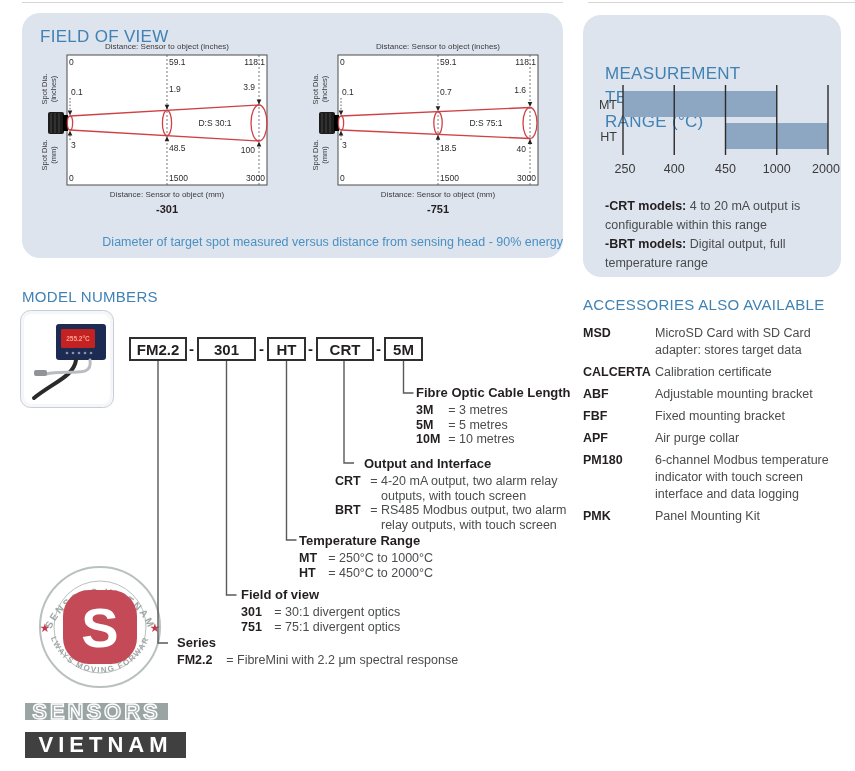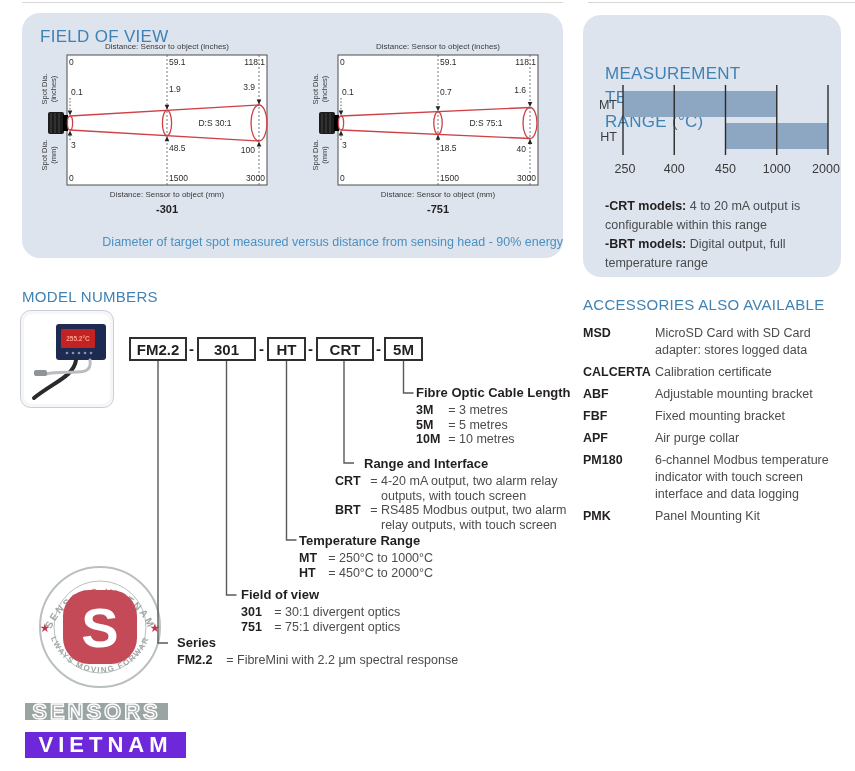--- a/index.html
+++ b/index.html
@@ -26,21 +26,21 @@
   .acc-row{display:flex;font-size:12.5px;line-height:17px;margin-bottom:5px;}
   .acc-code{flex:0 0 72px;font-weight:bold;color:#231f20;}
   .acc-desc{white-space:pre-line;color:#4a4c4e;}
   
   .note{font-size:12.5px;line-height:19px;color:#4a4c4e;margin:0;}
   .note b{color:#231f20;}
   .fov-caption{color:#4a90c2;font-size:12.5px;text-align:center;}
   
   .wm-sensors{background:#9aa5a3;color:rgba(255,255,255,.12);-webkit-text-stroke:1.4px #fff;
      font-weight:bold;font-size:22px;letter-spacing:3px;display:flex;align-items:center;justify-content:center;}
-  .wm-vietnam{background:#6d28d9;color:#fff;font-weight:bold;font-size:22px;letter-spacing:5px;
+  .wm-vietnam{background:#404040;color:#fff;font-weight:bold;font-size:22px;letter-spacing:5px;
      display:flex;align-items:center;justify-content:center;}
   svg text{font-family:"Liberation Sans",sans-serif;}
 </style>
 </head>
 <body>
 
 <div class="abs hairline" style="left:22px;top:2px;width:541px;"></div>
 <div class="abs hairline" style="left:588px;top:2px;width:267px;"></div>
 
 <div class="abs panel" style="left:22px;top:13px;width:541px;height:245px;">
@@ -261,21 +261,21 @@
       <span class="desc">5 metres</span>
     </div>
   <div class="row">
       <span class="code">10M</span>
       <span class="eq">=</span>
       <span class="desc">10 metres</span>
     </div>
 </div>
 
 <div class="abs grp g-out" style="left:335px;top:456px;">
-  <div class="hd" style="margin-left:29px;">Range and Interface</div>
+  <div class="hd" style="margin-left:29px;">Output and Interface</div>
   <div class="row">
       <span class="code">CRT</span>
       <span class="eq">=</span>
       <span class="desc">4-20 mA output, two alarm relay
 outputs, with touch screen</span>
     </div>
   <div class="row">
       <span class="code">BRT</span>
       <span class="eq">=</span>
       <span class="desc">RS485 Modbus output, two alarm
@@ -318,21 +318,21 @@
       <span class="eq">=</span>
       <span class="desc">FibreMini with 2.2 μm spectral response</span>
     </div>
 </div>
 
 <div class="abs" style="left:583px;top:296px;width:262px;">
   <div class="sec-title small" style="margin-bottom:12px;">ACCESSORIES ALSO AVAILABLE</div>
   <div class="acc-row">
       <span class="acc-code">MSD</span>
       <span class="acc-desc">MicroSD Card with SD Card
-adapter: stores logged data</span>
+adapter: stores target data</span>
     </div>
   <div class="acc-row">
       <span class="acc-code">CALCERTA</span>
       <span class="acc-desc">Calibration certificate</span>
     </div>
   <div class="acc-row">
       <span class="acc-code">ABF</span>
       <span class="acc-desc">Adjustable mounting bracket</span>
     </div>
   <div class="acc-row">

